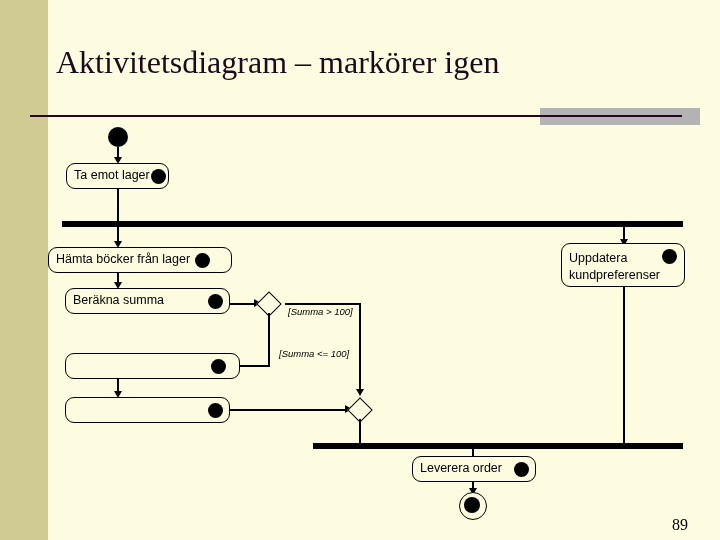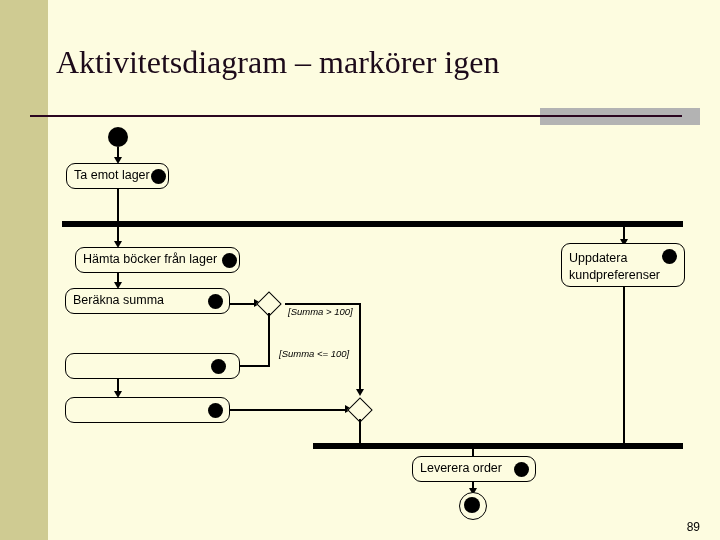--- a/index.html
+++ b/index.html
@@ -169,24 +169,25 @@
   }
   .guard {
     position: absolute;
     font-size: 9.5px;
     color: #000;
     white-space: nowrap;
     font-style: italic;
   }
   .page-num {
     position: absolute;
-    right: 20px;
+    right: 32px;
     bottom: 6px;
-    font-size: 12px;
+    font-size: 16px;
     color: #000;
+    font-family: Liberation Serif, serif;
   }
 </style>
 </head>
 <body>
 
 <div class="slide">
 
   <div class="side-band"></div>
 
   <div class="title">Aktivitetsdiagram – markörer igen</div>
@@ -207,21 +208,21 @@
     <div class="vline" style="left:117px; top:189px; height:34px;"></div>
 
     <div class="bar" style="left:62px; top:221px; width:621px;"></div>
 
     <div class="vline" style="left:117px; top:227px; height:17px;"></div>
     <div class="arrow-down" style="left:114px; top:241px;"></div>
 
     <div class="vline" style="left:623px; top:227px; height:16px;"></div>
     <div class="arrow-down" style="left:620px; top:239px;"></div>
 
-    <div class="act-box" style="left:75px; top:247px; width:165px; height:26px;text-decoration:underline;">
+    <div class="act-box" style="left:48px; top:247px; width:184px; height:26px;text-decoration:underline;">
       <span class="act-label">Hämta böcker från lager</span>
       <span class="token" style="left:146px; top:5px;"></span>
     </div>
     <div class="vline" style="left:117px; top:273px; height:11px;"></div>
     <div class="arrow-down" style="left:114px; top:282px;"></div>
 
     <div class="act-box" style="left:561px; top:243px; width:124px; height:44px;">
       <span class="act-label two-line">Uppdatera</span>
       <span class="act-label two-line" style="top:22px;">kundpreferenser</span>
       <span class="token" style="left:100px; top:5px;"></span>

